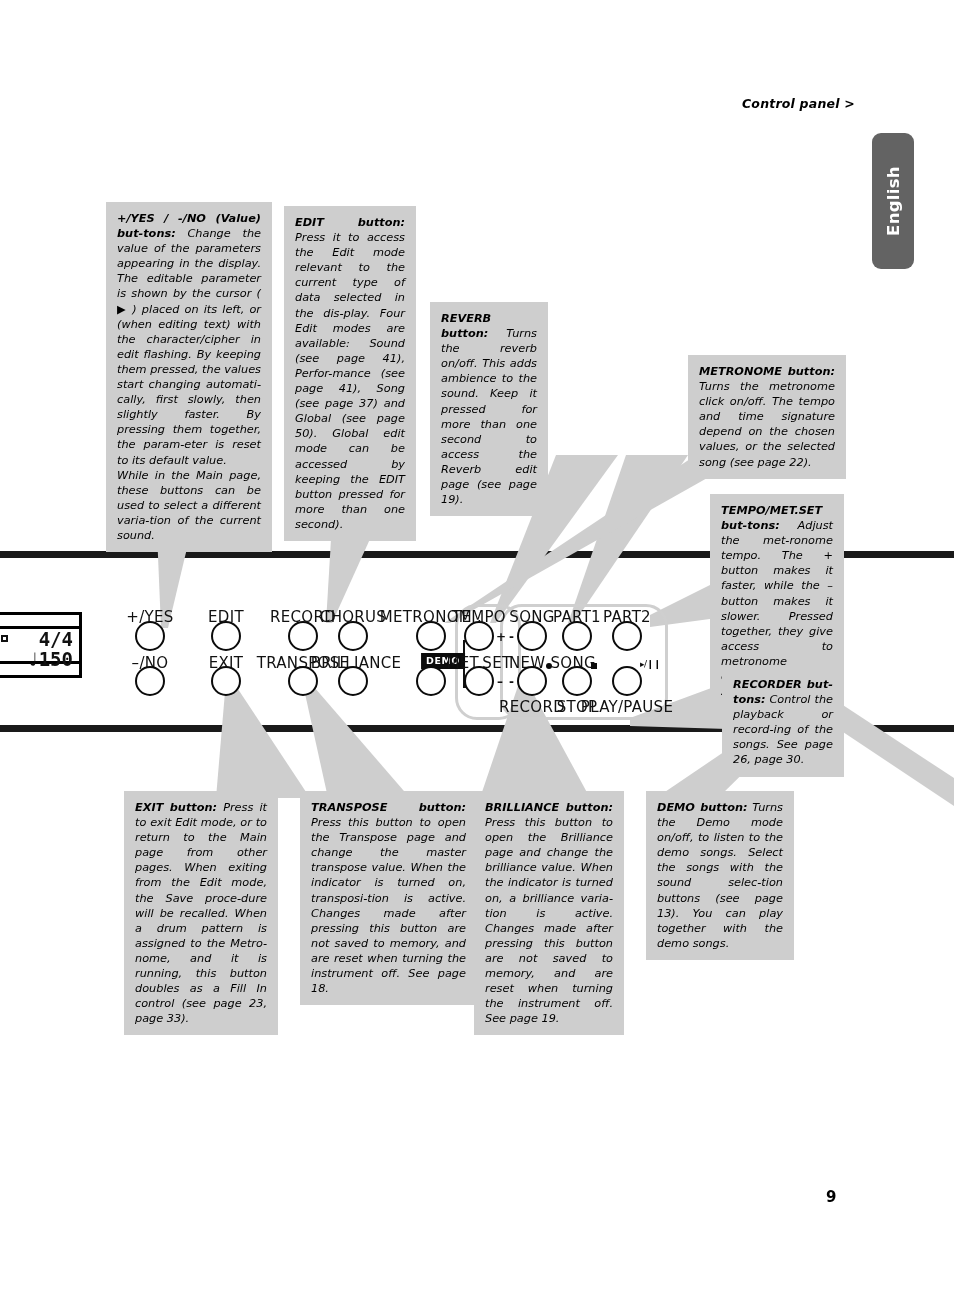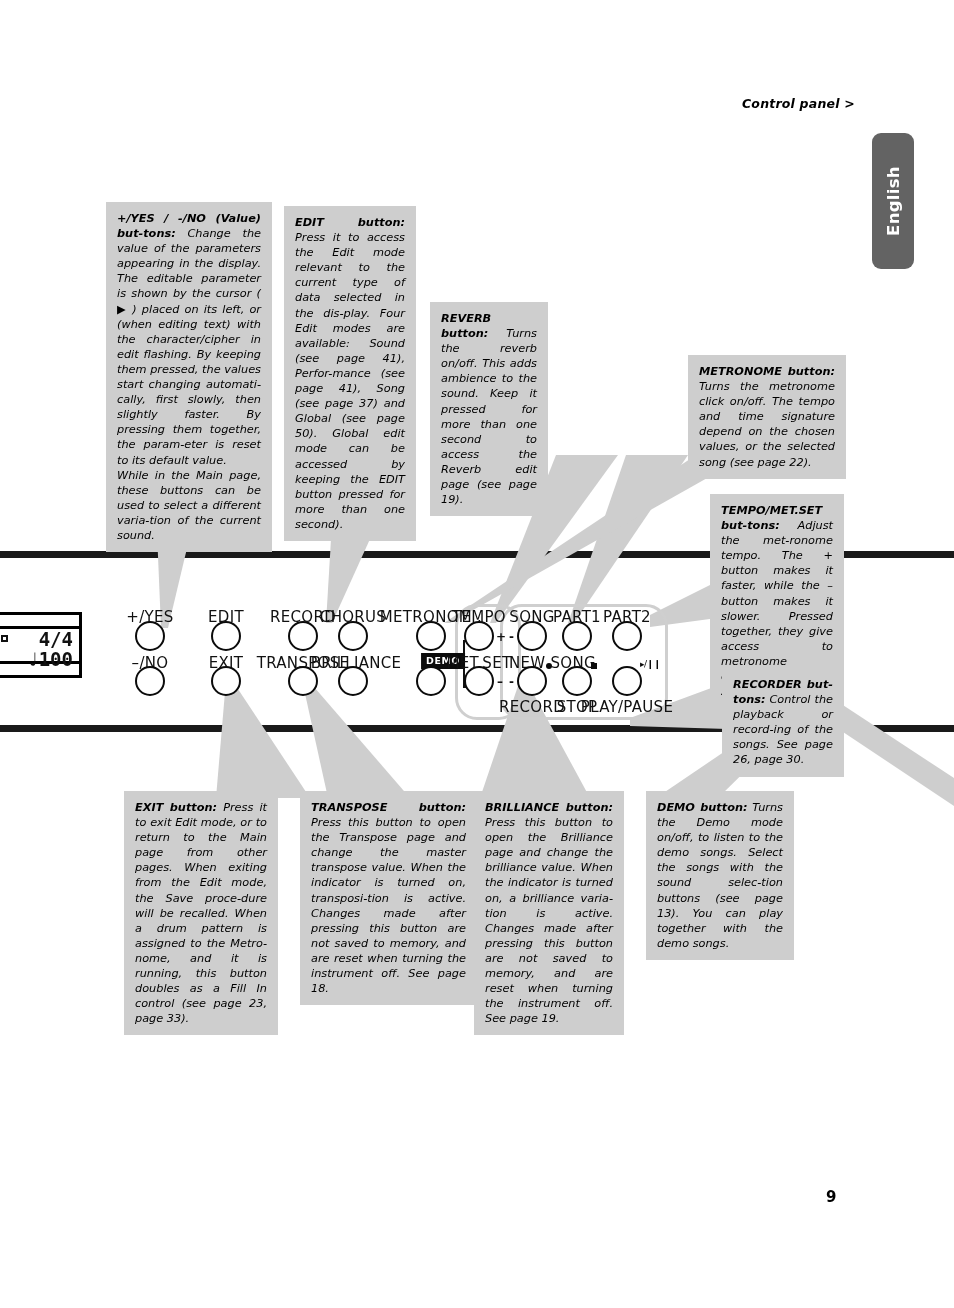--- a/index.html
+++ b/index.html
@@ -240,21 +240,21 @@
   <div class="rule rule-top"></div>
   <div class="rule rule-bottom"></div>
 
   <div class="panel">
 
     <div class="lcd">
       <div class="bar t"></div>
       <div class="bar b"></div>
       <div class="dot"></div>
       <div class="line l1">4/4</div>
-      <div class="line l2">♩100</div>
+      <div class="line l2">♩150</div>
     </div>
 
     <div class="group" style="left:455px;top:46px;width:66px;height:116px;"></div>
     <div class="group" style="left:500px;top:46px;width:168px;height:116px;"></div>
 
     <div class="bracket" style="left:463px;top:82px;width:10px;height:48px;"></div>
 
     <div class="blab c" style="left:150px;top:50px;">+/YES</div>
     <div class="btn" style="left:135px;top:63px;"></div>
 

